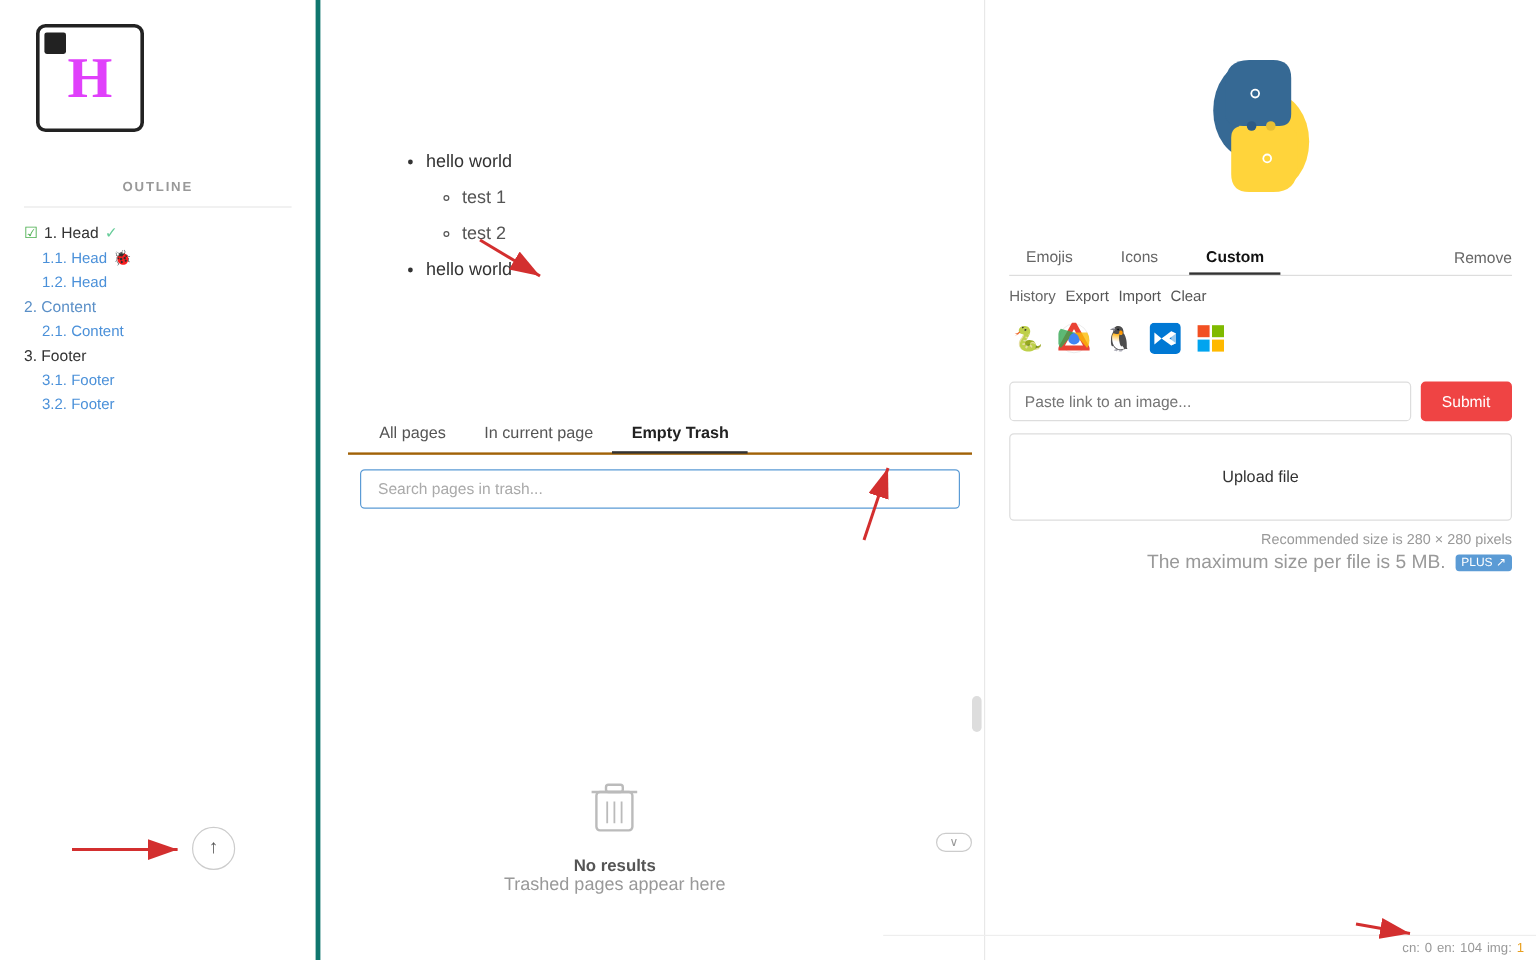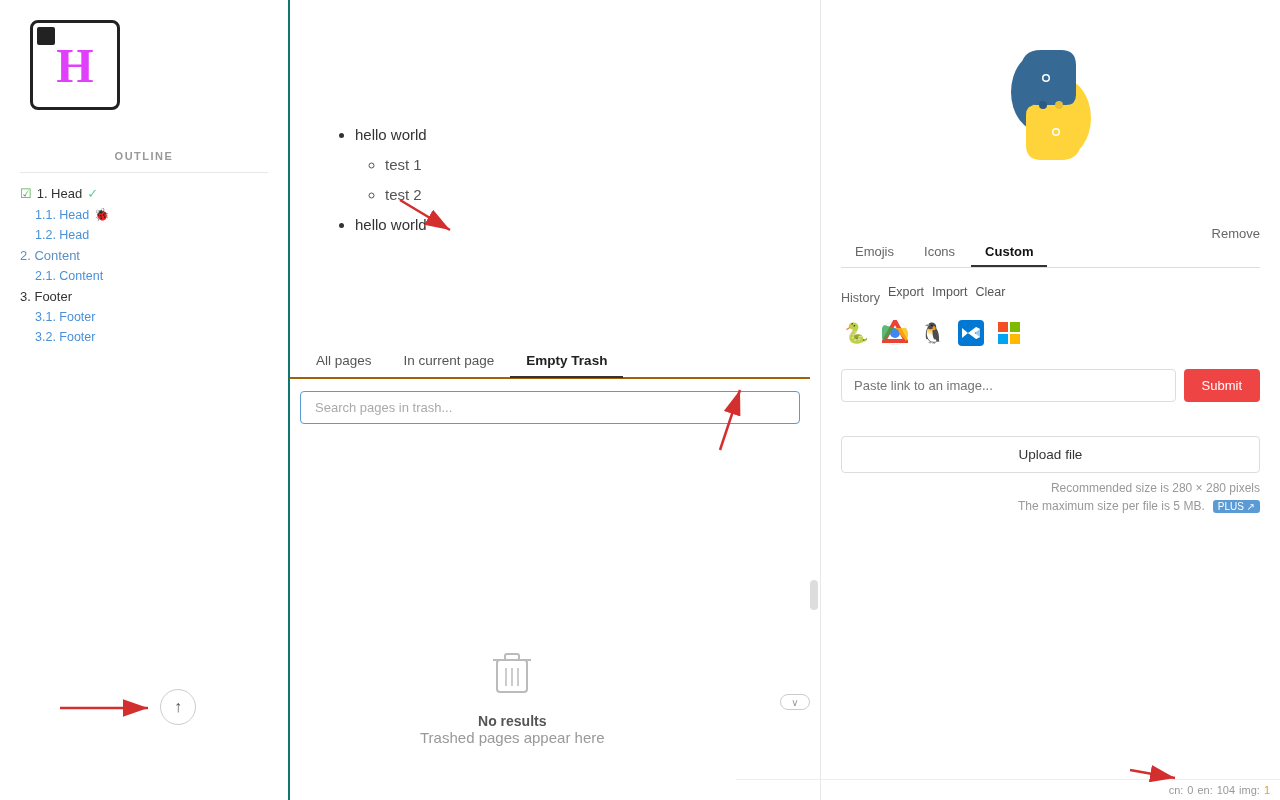--- a/index.html
+++ b/index.html
@@ -2,23 +2,23 @@
 <html><head>
   <meta charset="utf-8">
   <style>
     * { box-sizing: border-box; margin: 0; padding: 0; }
     body { font-family: -apple-system, BlinkMacSystemFont, 'Segoe UI', sans-serif; background: #fff; width: 1280px; height: 800px; overflow: hidden; position: relative; }
 
     
     .sidebar {
       position: absolute;
       left: 0; top: 0;
-      width: 290px;
+      width: 267px;
       height: 100%;
-      border-right: 2px solid #0f766e;
+      border-right: 4px solid #0f766e;
       padding: 20px 0;
     }
     .outline-title {
       text-align: center;
       font-size: 11px;
       letter-spacing: 1.5px;
       color: #999;
       font-weight: 600;
       padding-bottom: 10px;
       border-bottom: 1px solid #e8e8e8;
@@ -166,21 +166,21 @@
     }
 
     
     .emoji-tabs {
       display: flex;
       align-items: center;
       border-bottom: 1px solid #ddd;
       margin-bottom: 10px;
       justify-content: space-between;
     }
-    .emoji-tabs-left { display: flex; gap: 2px; margin-top: 38px; }
+    .emoji-tabs-left { display: flex; gap: 12px; }
     .emoji-tab {
       padding: 6px 14px;
       font-size: 13px;
       color: #666;
       cursor: pointer;
     }
     .emoji-tab.active {
       color: #111;
       font-weight: 600;
       border-bottom: 2px solid #333;
@@ -190,21 +190,21 @@
       color: #666;
       cursor: pointer;
     }
     .history-row {
       display: flex;
       gap: 8px;
       align-items: center;
       margin-bottom: 12px;
       font-size: 12.5px;
     }
-    .history-label { color: #666; margin-top: 13px; }
+    .history-label { color: #666; }
     .history-action { color: #555; font-weight: 500; cursor: pointer; }
     .icons-row {
       display: flex;
       gap: 6px;
       margin-bottom: 20px;
     }
     .icon-item {
       width: 32px; height: 32px;
       display: flex; align-items: center; justify-content: center;
       cursor: pointer;
@@ -230,44 +230,43 @@
       background: #ef4444;
       color: #fff;
       border: none;
       padding: 8px 18px;
       border-radius: 4px;
       font-size: 13px;
       cursor: pointer;
     }
     .upload-file-btn {
       width: 100%;
-      padding: 10px;
+      padding: 28px;
       border: 1px solid #ddd;
       border-radius: 4px;
       background: #fff;
       font-size: 13.5px;
       color: #333;
       cursor: pointer;
       text-align: center;
       margin-bottom: 8px;
-      margin-top: 24px;
     }
     .recommended-text {
       font-size: 12px;
       color: #999;
       text-align: right;
     }
     .max-size-row {
       display: flex;
       align-items: center;
       justify-content: flex-end;
       gap: 8px;
       margin-top: 4px;
     }
-    .max-size-text { font-size: 12px; color: #999; }
+    .max-size-text { font-size: 16px; color: #999; }
     .plus-badge {
       background: #5b9bd5;
       color: #fff;
       font-size: 10px;
       padding: 1px 5px;
       border-radius: 3px;
     }
 
     
     .bottom-bar {

